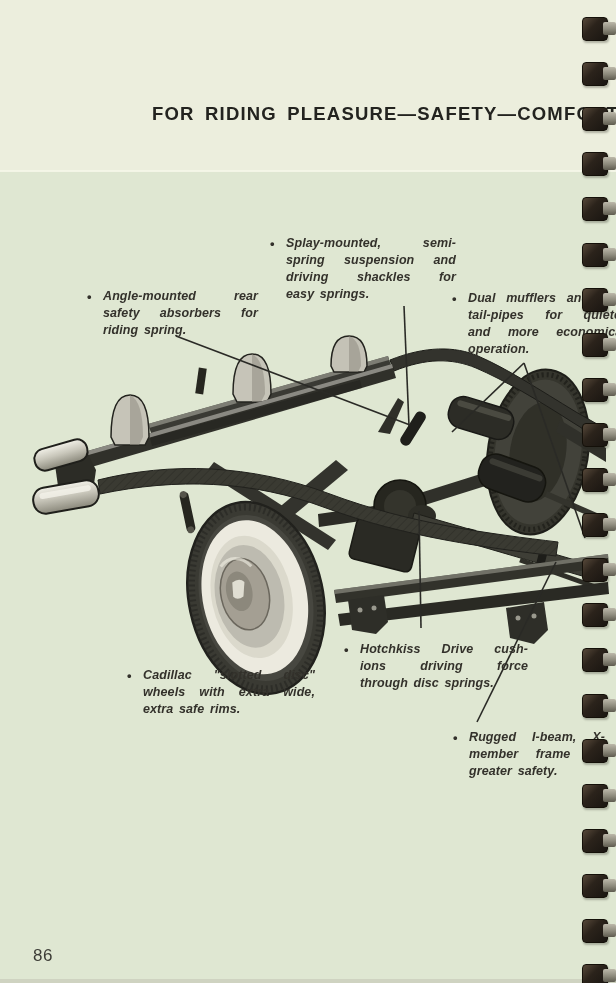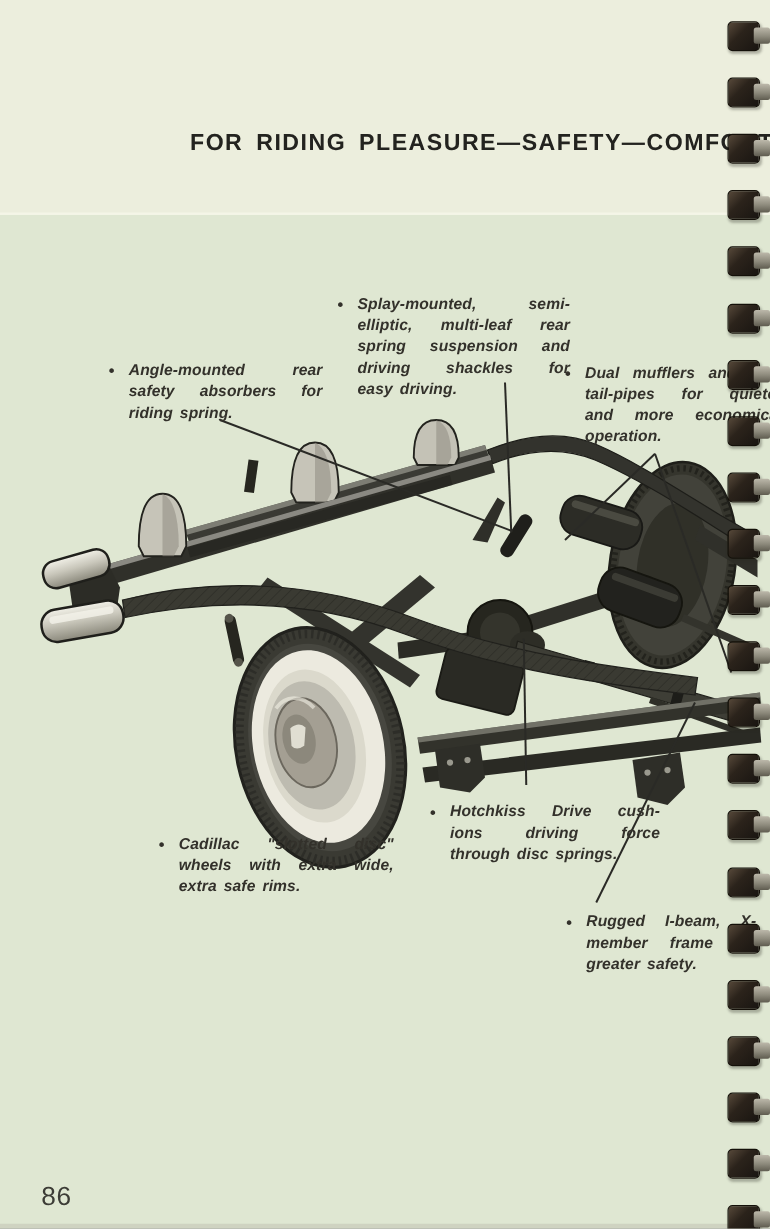--- a/index.html
+++ b/index.html
@@ -11,21 +11,21 @@
   .band-top{position:absolute;left:0;top:0;width:616px;height:171px;background:#ecEEdd;background:#eceedd;}
   .divider{position:absolute;left:0;top:170px;width:616px;height:2px;background:#f5f6e8;opacity:.9;}
   .bottom-edge{position:absolute;left:0;bottom:0;width:616px;height:4px;background:#c6c8b8;opacity:.65;}
   .title{
     position:absolute;left:152px;top:103px;
     font-size:18.5px;font-weight:700;letter-spacing:1.2px;word-spacing:4px;
     color:#23231f;white-space:nowrap;
   }
   .pagenum{
     position:absolute;left:33px;top:946px;
-    font-size:21px;color:#3c3c36;letter-spacing:.5px;
+    font-size:17px;color:#3c3c36;letter-spacing:.5px;
   }
   .callout{
     position:absolute;display:flex;
     font-size:12.5px;line-height:17px;font-weight:700;color:#33312b;
     letter-spacing:.1px;word-spacing:2px;
   }
   .callout .bullet{width:16px;flex:0 0 16px;font-size:13px;line-height:17px;}
   .callout .lines{flex:1;font-style:italic;}
   .jline{text-align:justify;text-align-last:justify;}
   .jline.last{text-align:justify;text-align-last:left;}
@@ -197,24 +197,23 @@
       <div class="jline">Angle-mounted rear</div>
       <div class="jline">safety absorbers for</div>
       <div class="jline last">riding spring.</div>
     </div>
   </div>
 
   <div class="callout" style="left:270px;top:235px;width:186px;">
     <span class="bullet">•</span>
     <div class="lines">
       <div class="jline">Splay-mounted, semi-</div>
-      <div class="jline">elliptic, multi-leaf rear</div>
       <div class="jline">spring suspension and</div>
       <div class="jline">driving shackles for</div>
-      <div class="jline last">easy driving.</div>
+      <div class="jline last">easy springs.</div>
     </div>
   </div>
 
   <div class="callout" style="left:452px;top:290px;width:174px;">
     <span class="bullet">•</span>
     <div class="lines">
       <div class="jline">Dual mufflers and dual</div>
       <div class="jline">tail-pipes for quieter</div>
       <div class="jline">and more economical</div>
       <div class="jline last">operation.</div>

